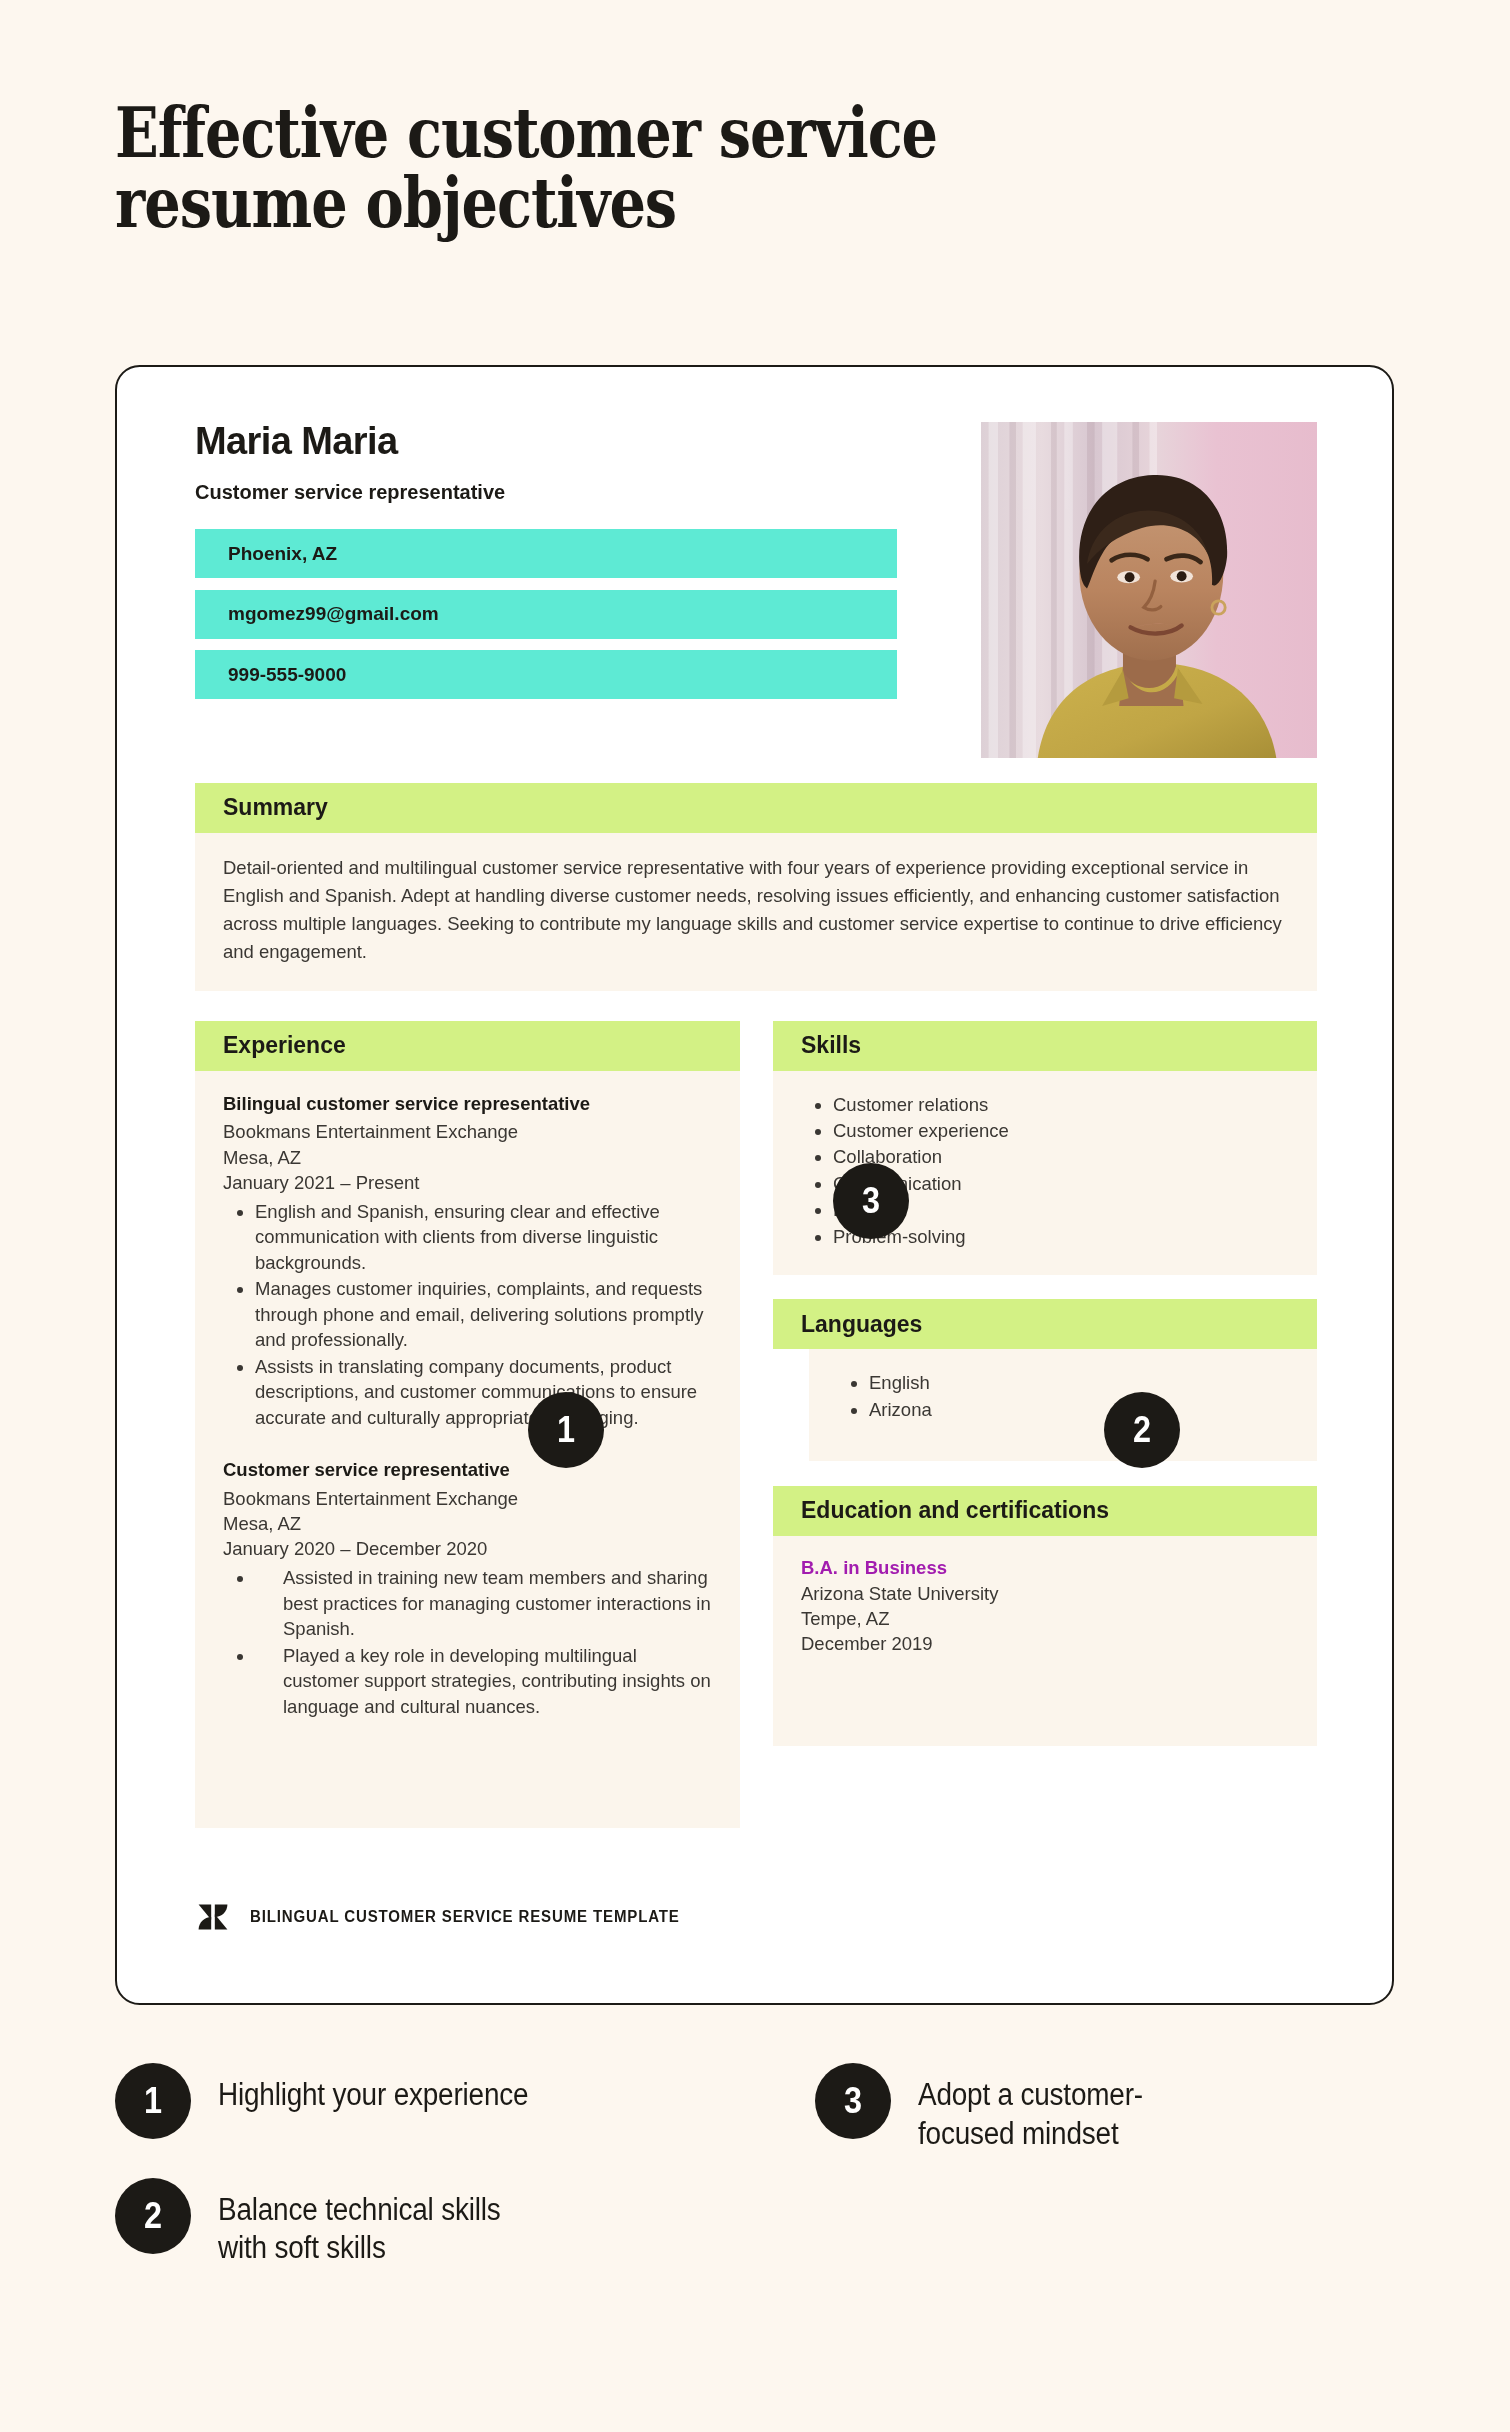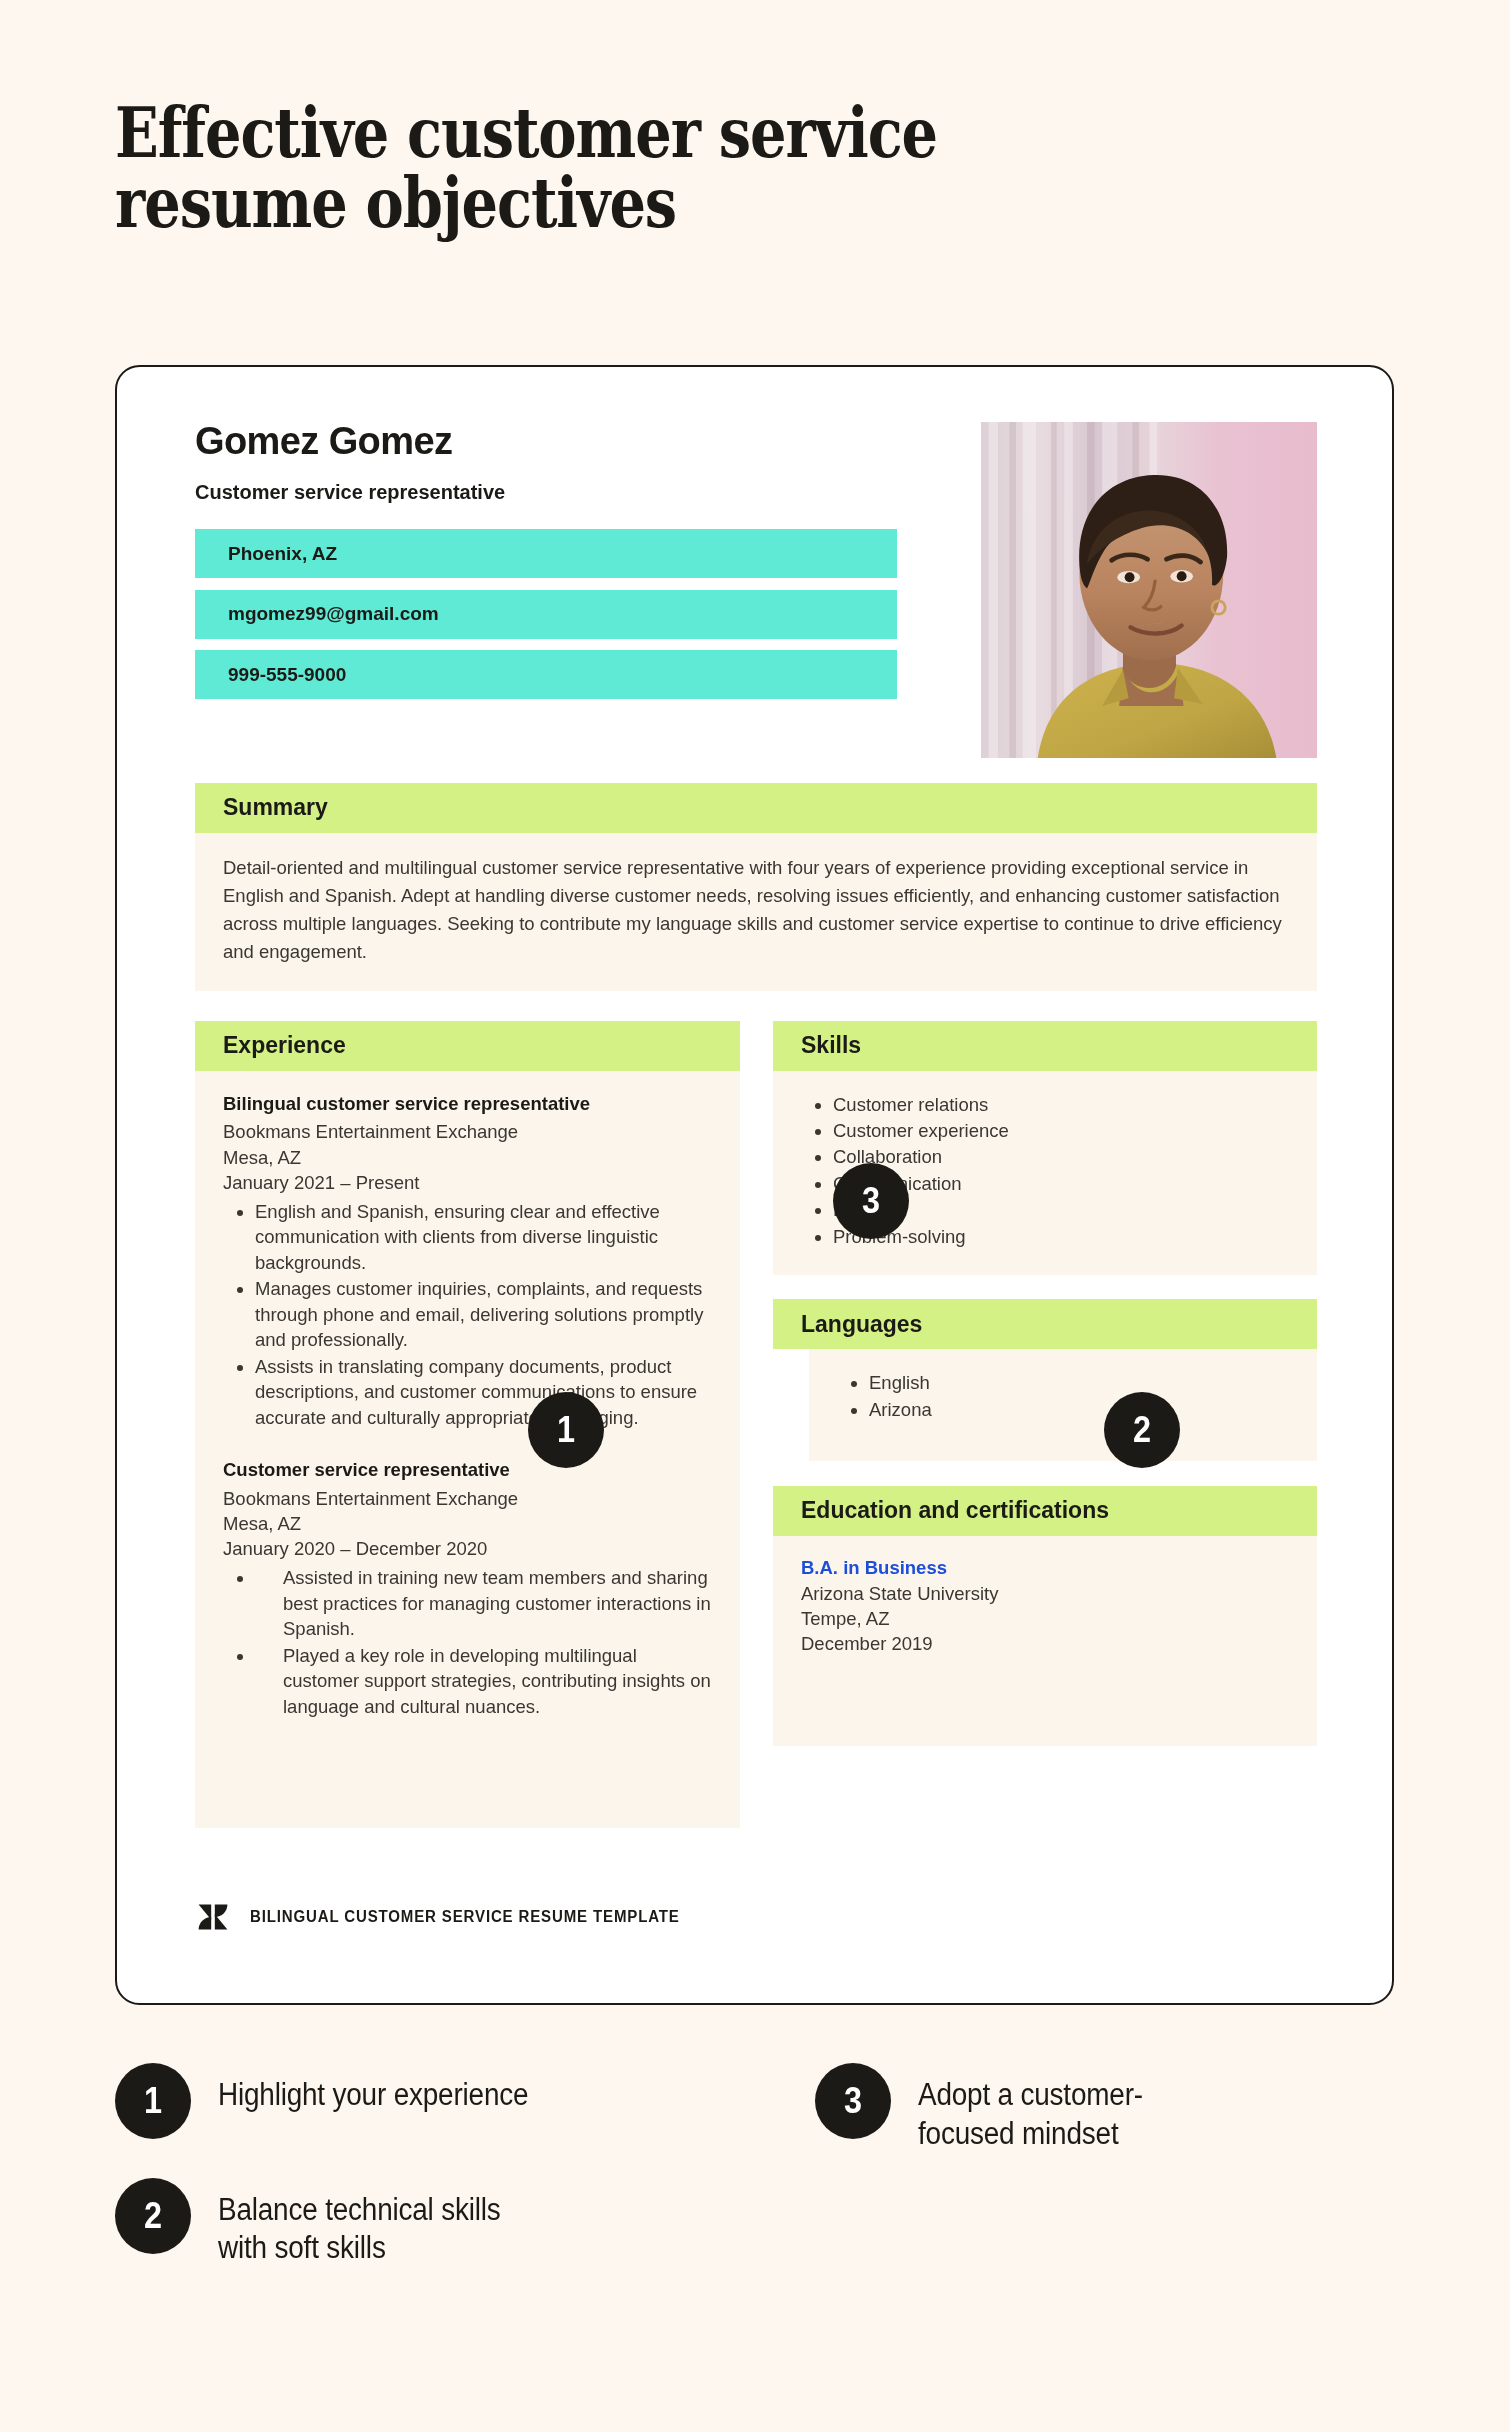--- a/index.html
+++ b/index.html
@@ -176,21 +176,21 @@
     margin-bottom: 0.9px;
   }
 
   .lang-body { padding-bottom: 38px; margin-left: 36px; }
 
   .edu-entry { margin-bottom: 26.5px; }
   .edu-entry:last-child { margin-bottom: 0; }
   .edu-degree {
     font-size: 18.5px;
     font-weight: bold;
-    color: #1d4ed8;
+    color: #a21caf;
     margin: 0 0 1.9px 0;
   }
   .edu-line {
     font-size: 18.5px;
     color: #3a3733;
     line-height: 1.36;
     margin: 0;
   }
   .cert-line {
     font-size: 18.5px;
@@ -286,21 +286,21 @@
 
 <div class="page-title" style="white-space: pre-line;">Effective customer service
 resume objectives</div>
 
 <div class="resume-card">
 
   <div class="resume-inner">
 
     <div class="rs-header">
       <div class="rs-ident">
-        <div class="rs-name">Gomez Gomez</div>
+        <div class="rs-name">Maria Maria</div>
         <div class="rs-role">Customer service representative</div>
 
         <div class="contact-row">Phoenix, AZ</div>
         <div class="contact-row">mgomez99@gmail.com</div>
         <div class="contact-row">999-555-9000</div>
       </div>
 
       <div class="photo">
         <svg viewBox="0 0 355 355" preserveAspectRatio="xMidYMid slice" aria-hidden="true">
           <defs>

